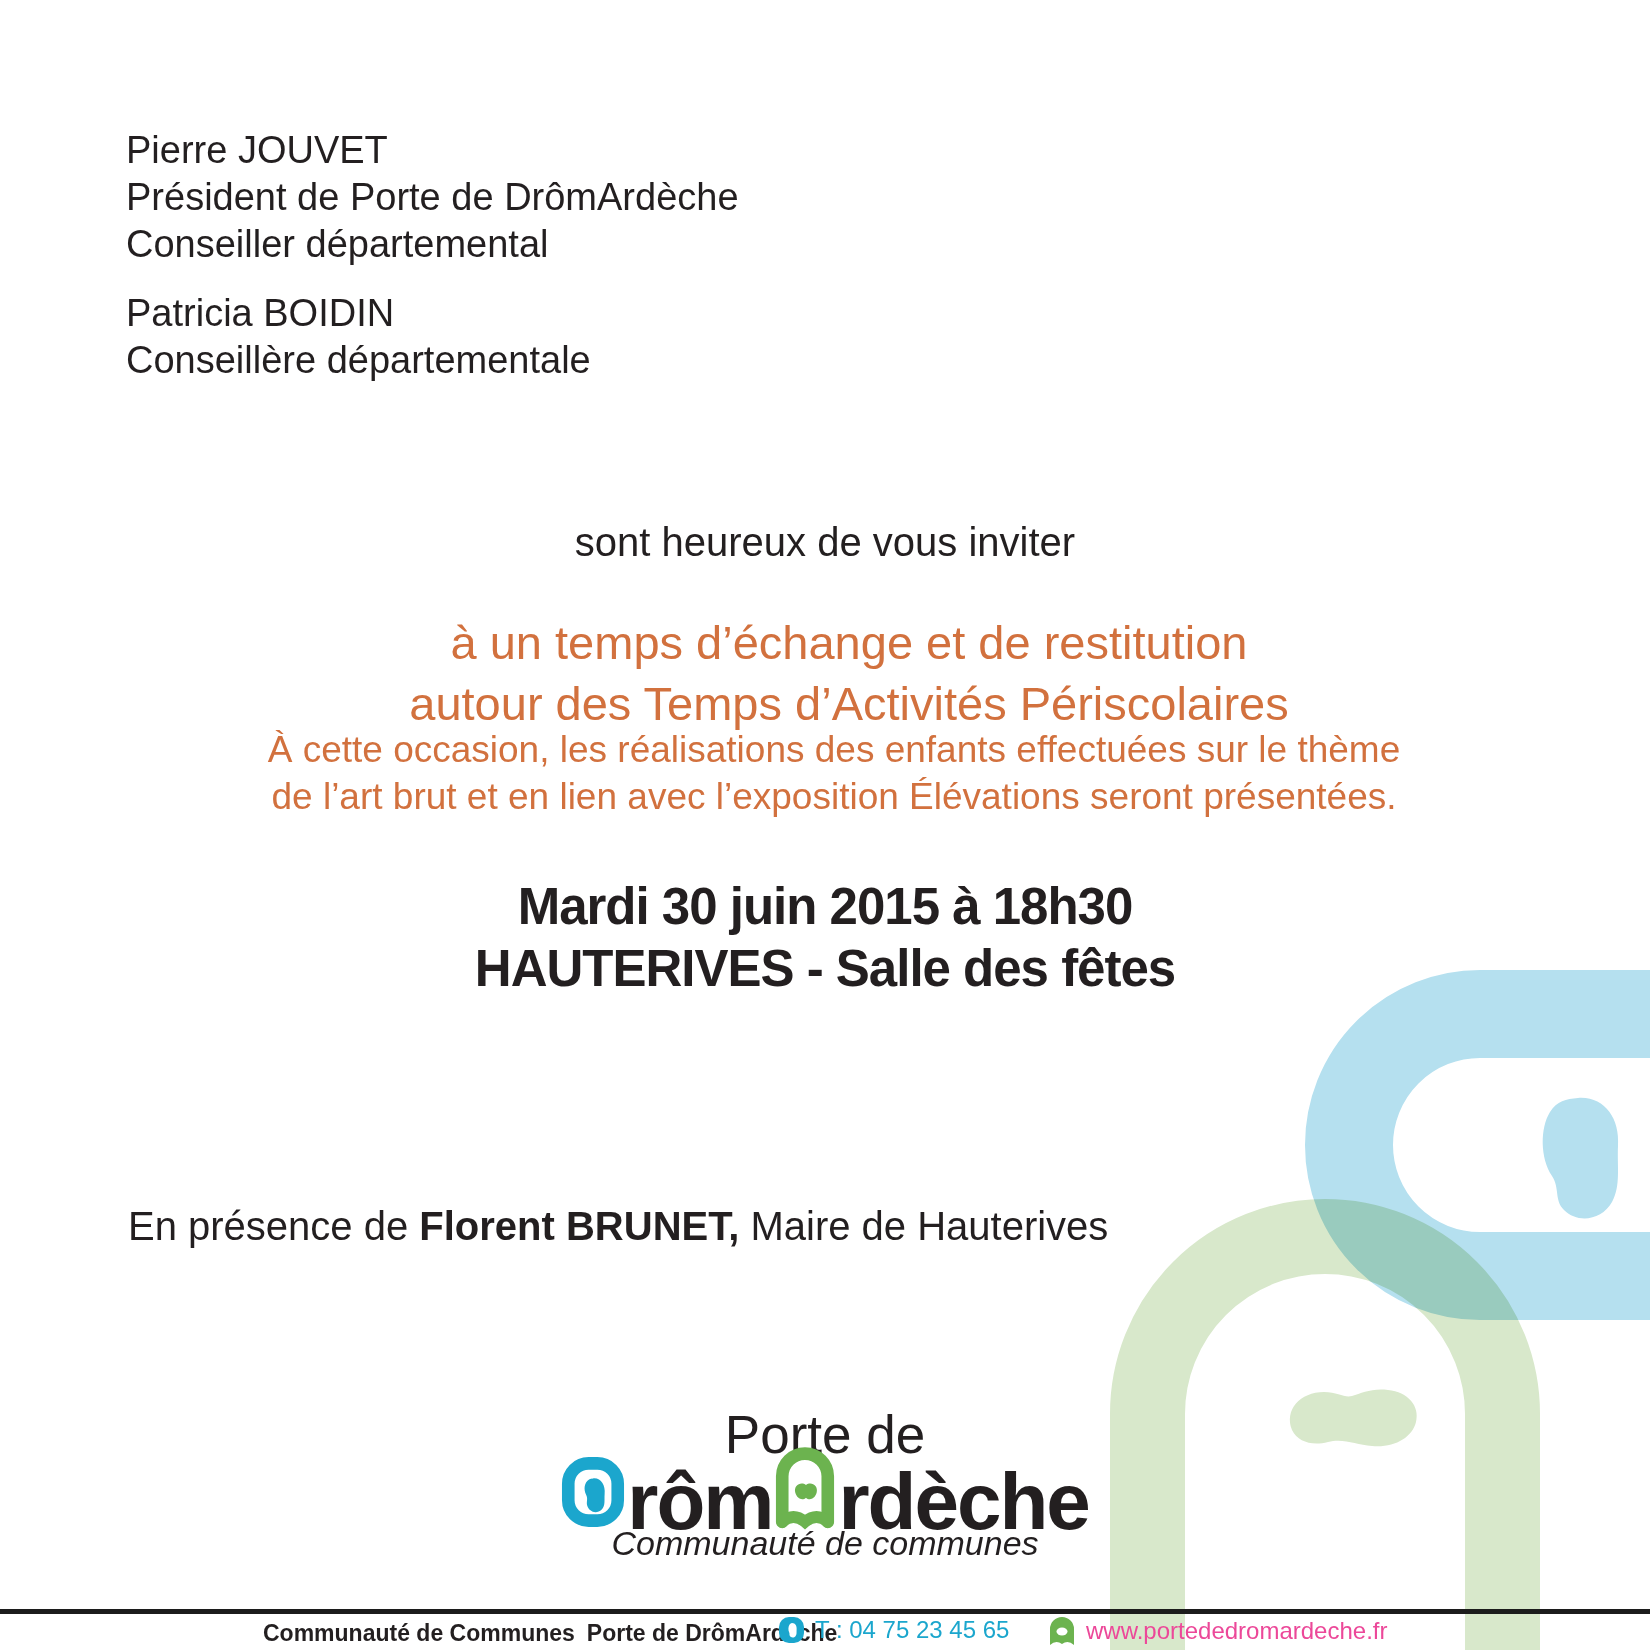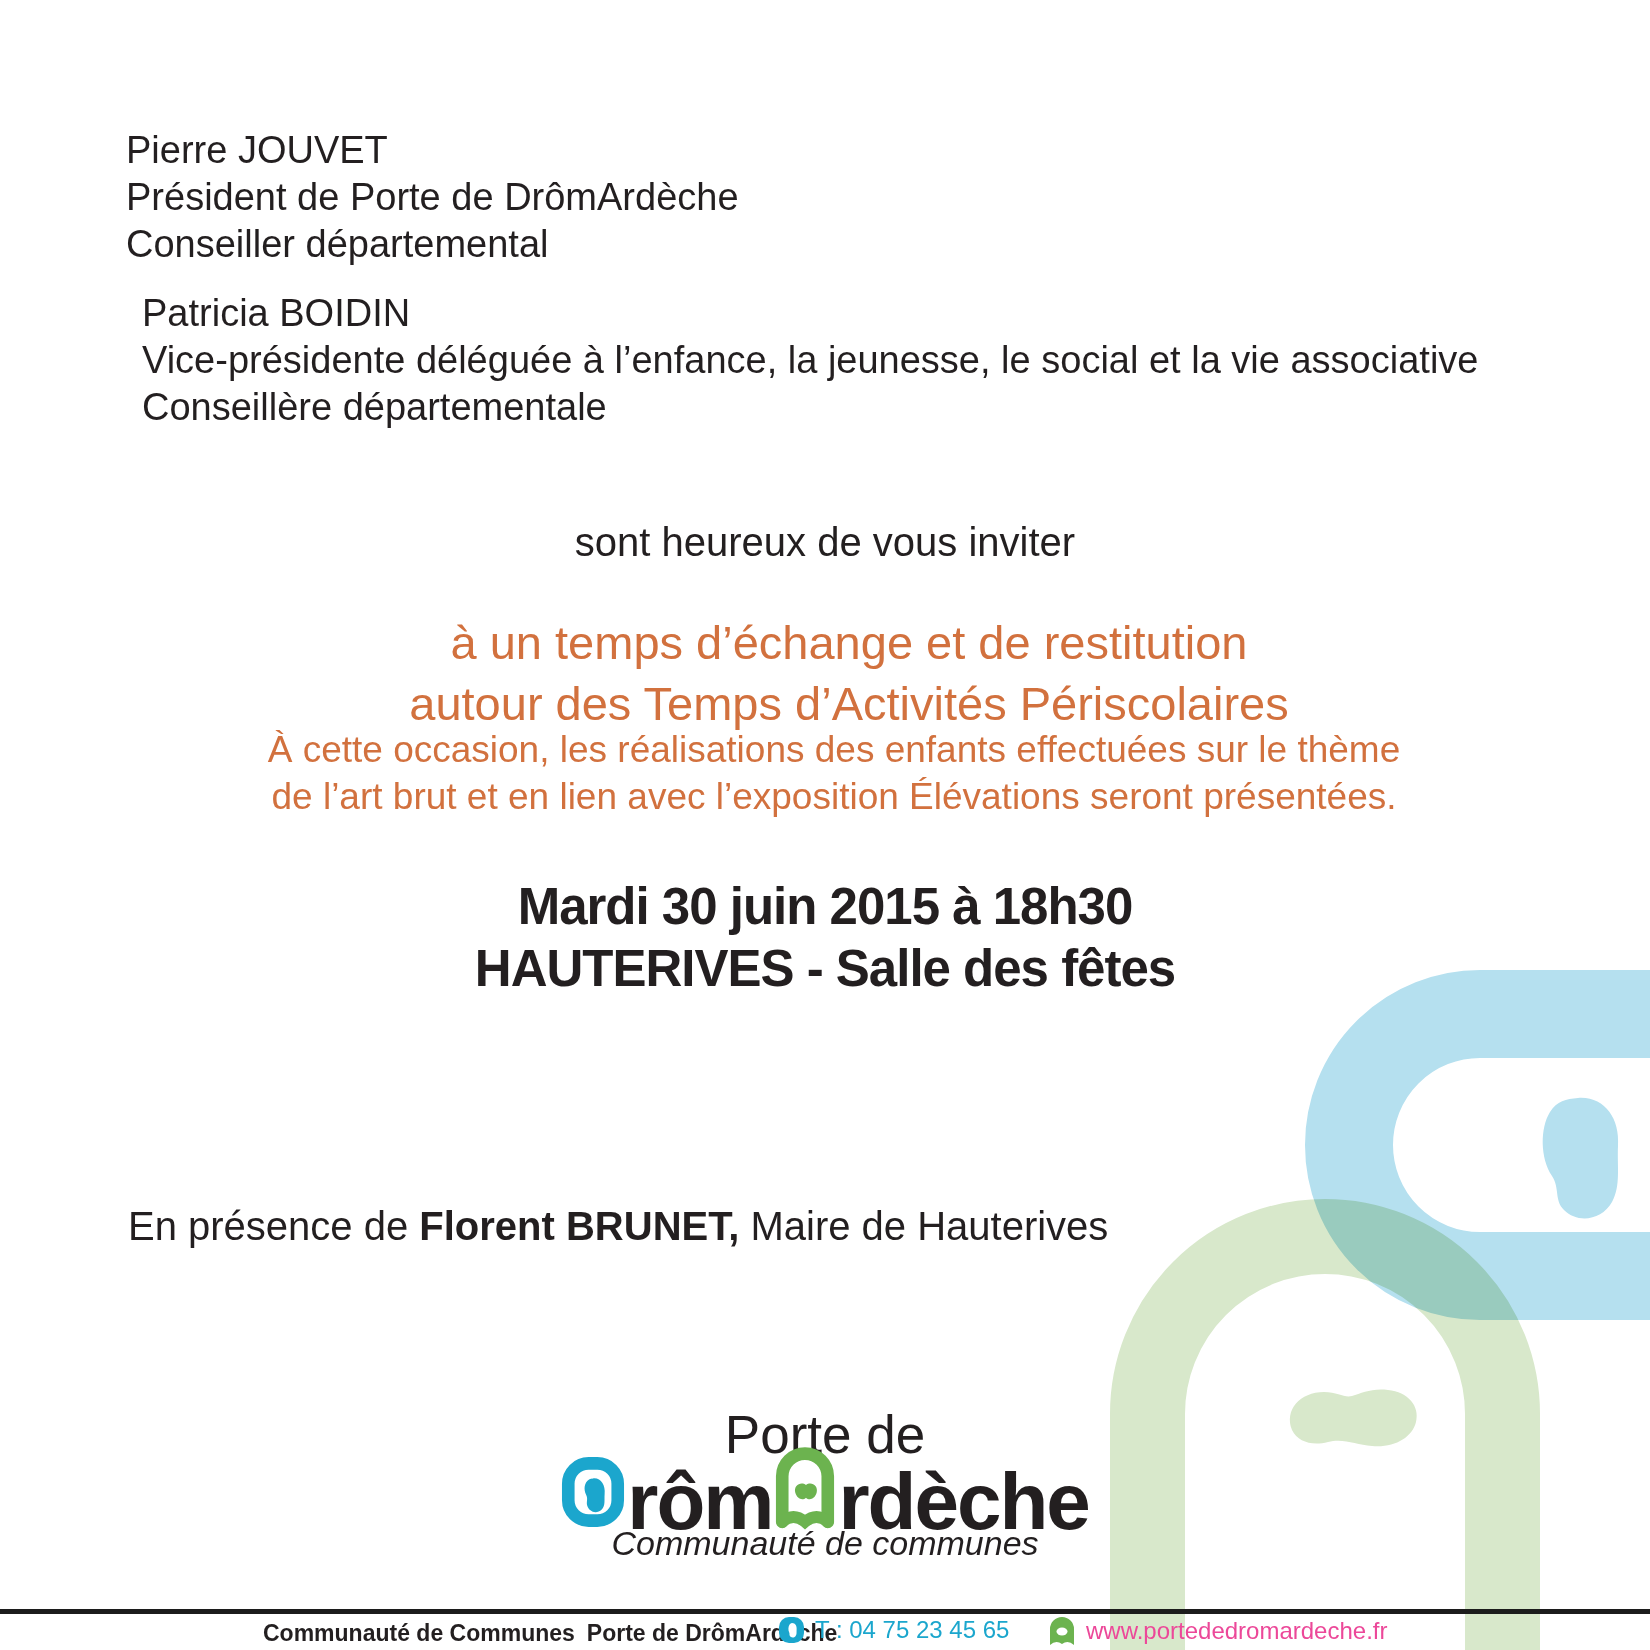--- a/index.html
+++ b/index.html
@@ -10,21 +10,21 @@
     overflow:hidden;
     font-family:"Liberation Sans",sans-serif;
     color:#231f20;
   }
   .layer{position:absolute;z-index:1;}
   .bg-decor{position:absolute;left:0;top:0;width:1650px;height:1650px;z-index:0;}
 
   
   .hosts{left:126px;top:127px;font-size:38px;line-height:47px;}
   .host-name{font-weight:normal;}
-  .host-block + .host-block{margin-top:22px;margin-left:16px;}
+  .host-block + .host-block{margin-top:22px;}
 
   
   .center-line{left:0;width:100%;text-align:center;}
   .invite{top:520px;font-size:40px;}
   .event-head{top:612px;font-size:47px;line-height:61px;color:#d2713e;margin-left:24px;}
   .event-note{top:726px;font-size:37px;line-height:47px;color:#d2713e;padding-left:9px;}
   .event-when{top:876px;font-size:51px;line-height:62px;font-weight:bold;letter-spacing:-1px;}
 
   .presence{left:128px;top:1160px;font-size:40px;margin-top:44px;}
   .presence .bold{font-weight:bold;}
@@ -75,21 +75,20 @@
   </svg>
 
   <div class="layer hosts">
     <div class="host-block">
       <div class="host-name">Pierre JOUVET</div>
       <div>Président de Porte de DrômArdèche</div>
       <div>Conseiller départemental</div>
     </div>
     <div class="host-block">
       <div class="host-name">Patricia BOIDIN</div>
-      <div>Vice-présidente déléguée à l’enfance, la jeunesse, le social et la vie associative</div>
       <div>Conseillère départementale</div>
     </div>
   </div>
 
   <div class="layer center-line invite">sont heureux de vous inviter</div>
 
   <div class="layer center-line event-head">
     <div>à un temps d’échange et de restitution</div>
     <div>autour des Temps d’Activités Périscolaires</div>
   </div>

